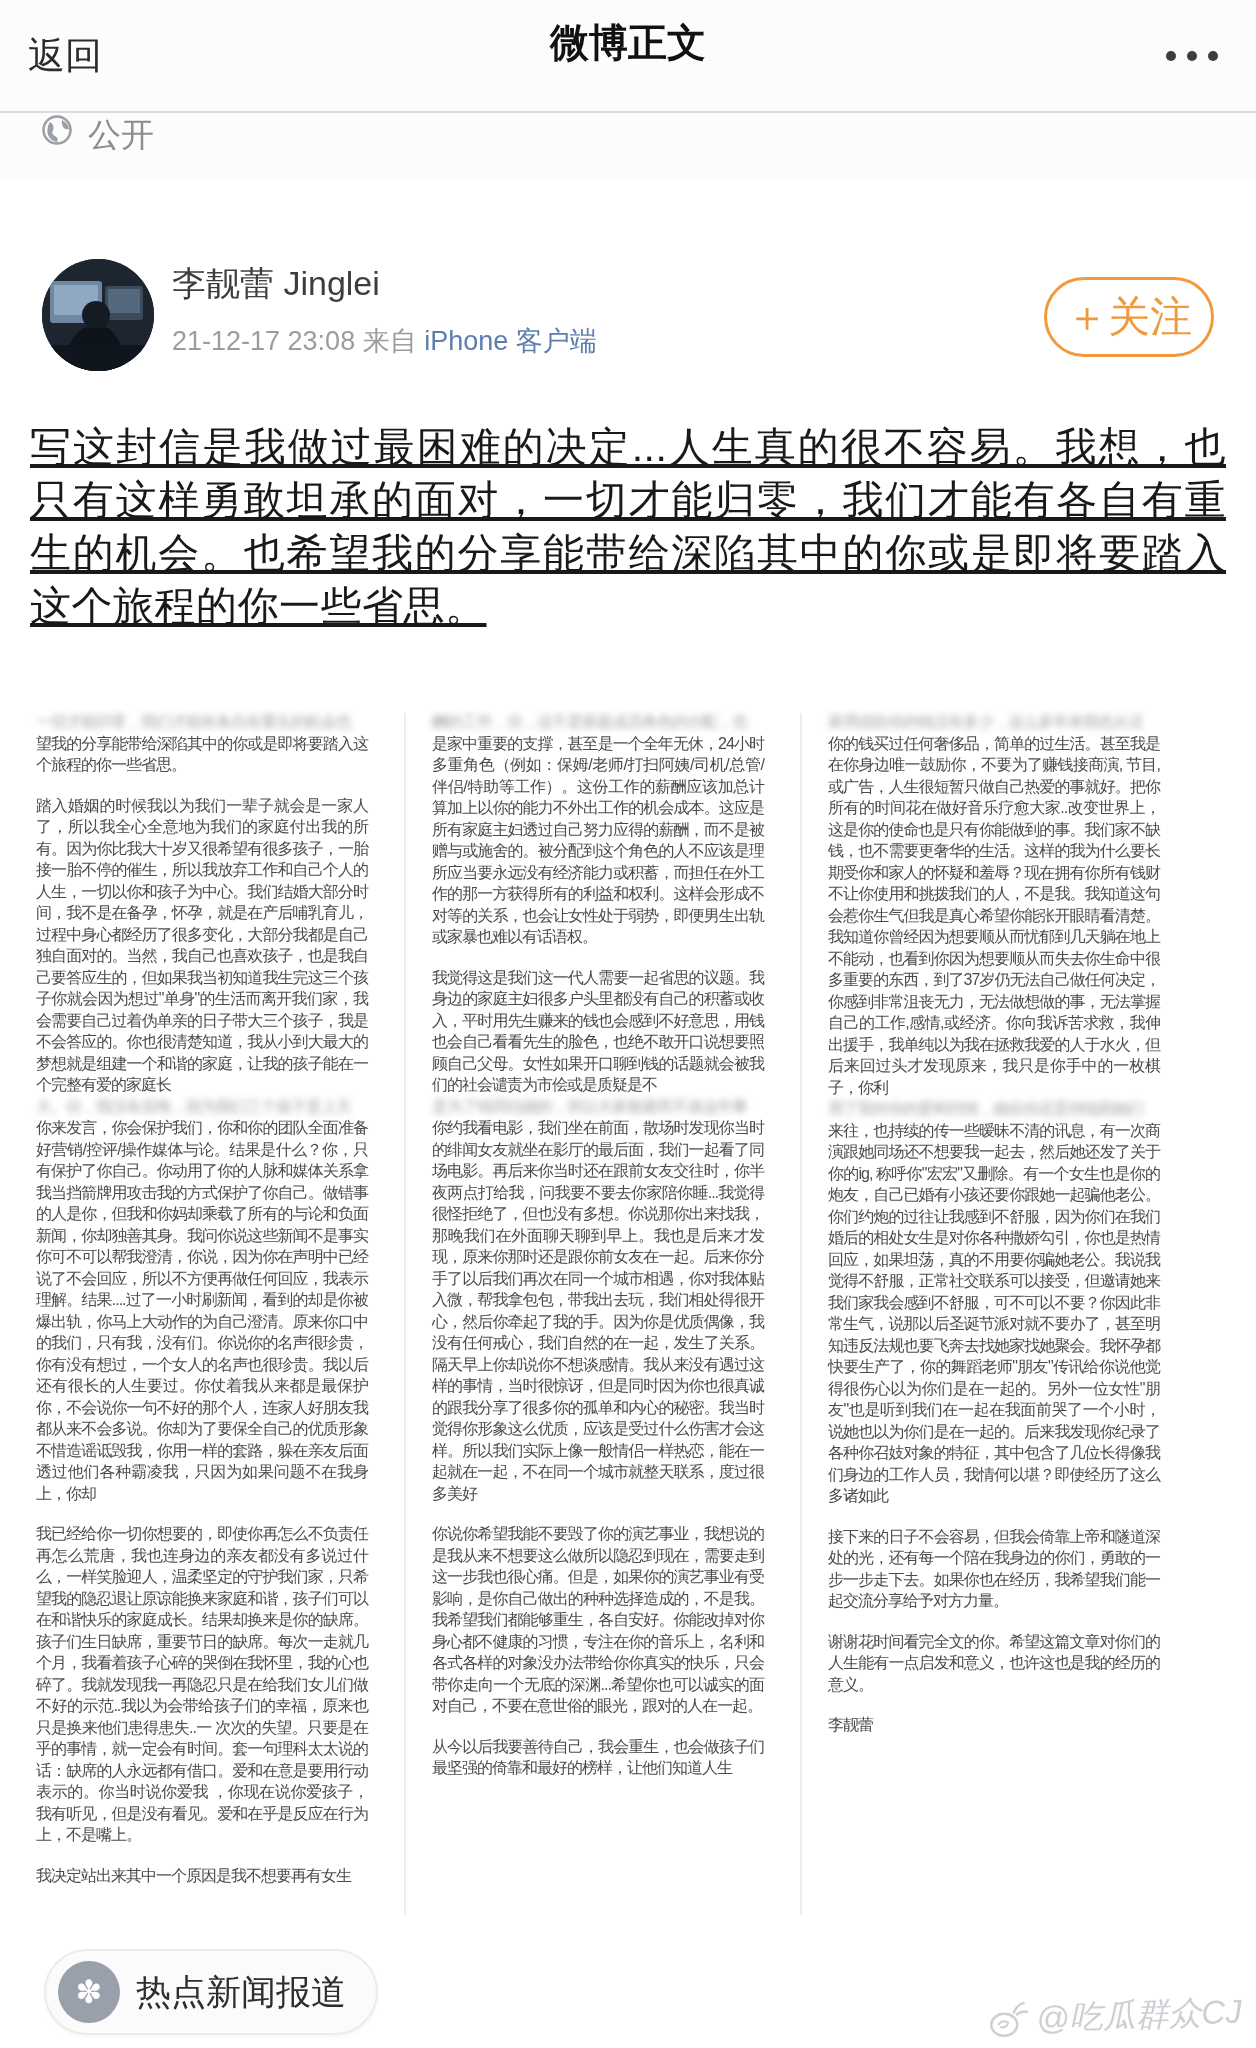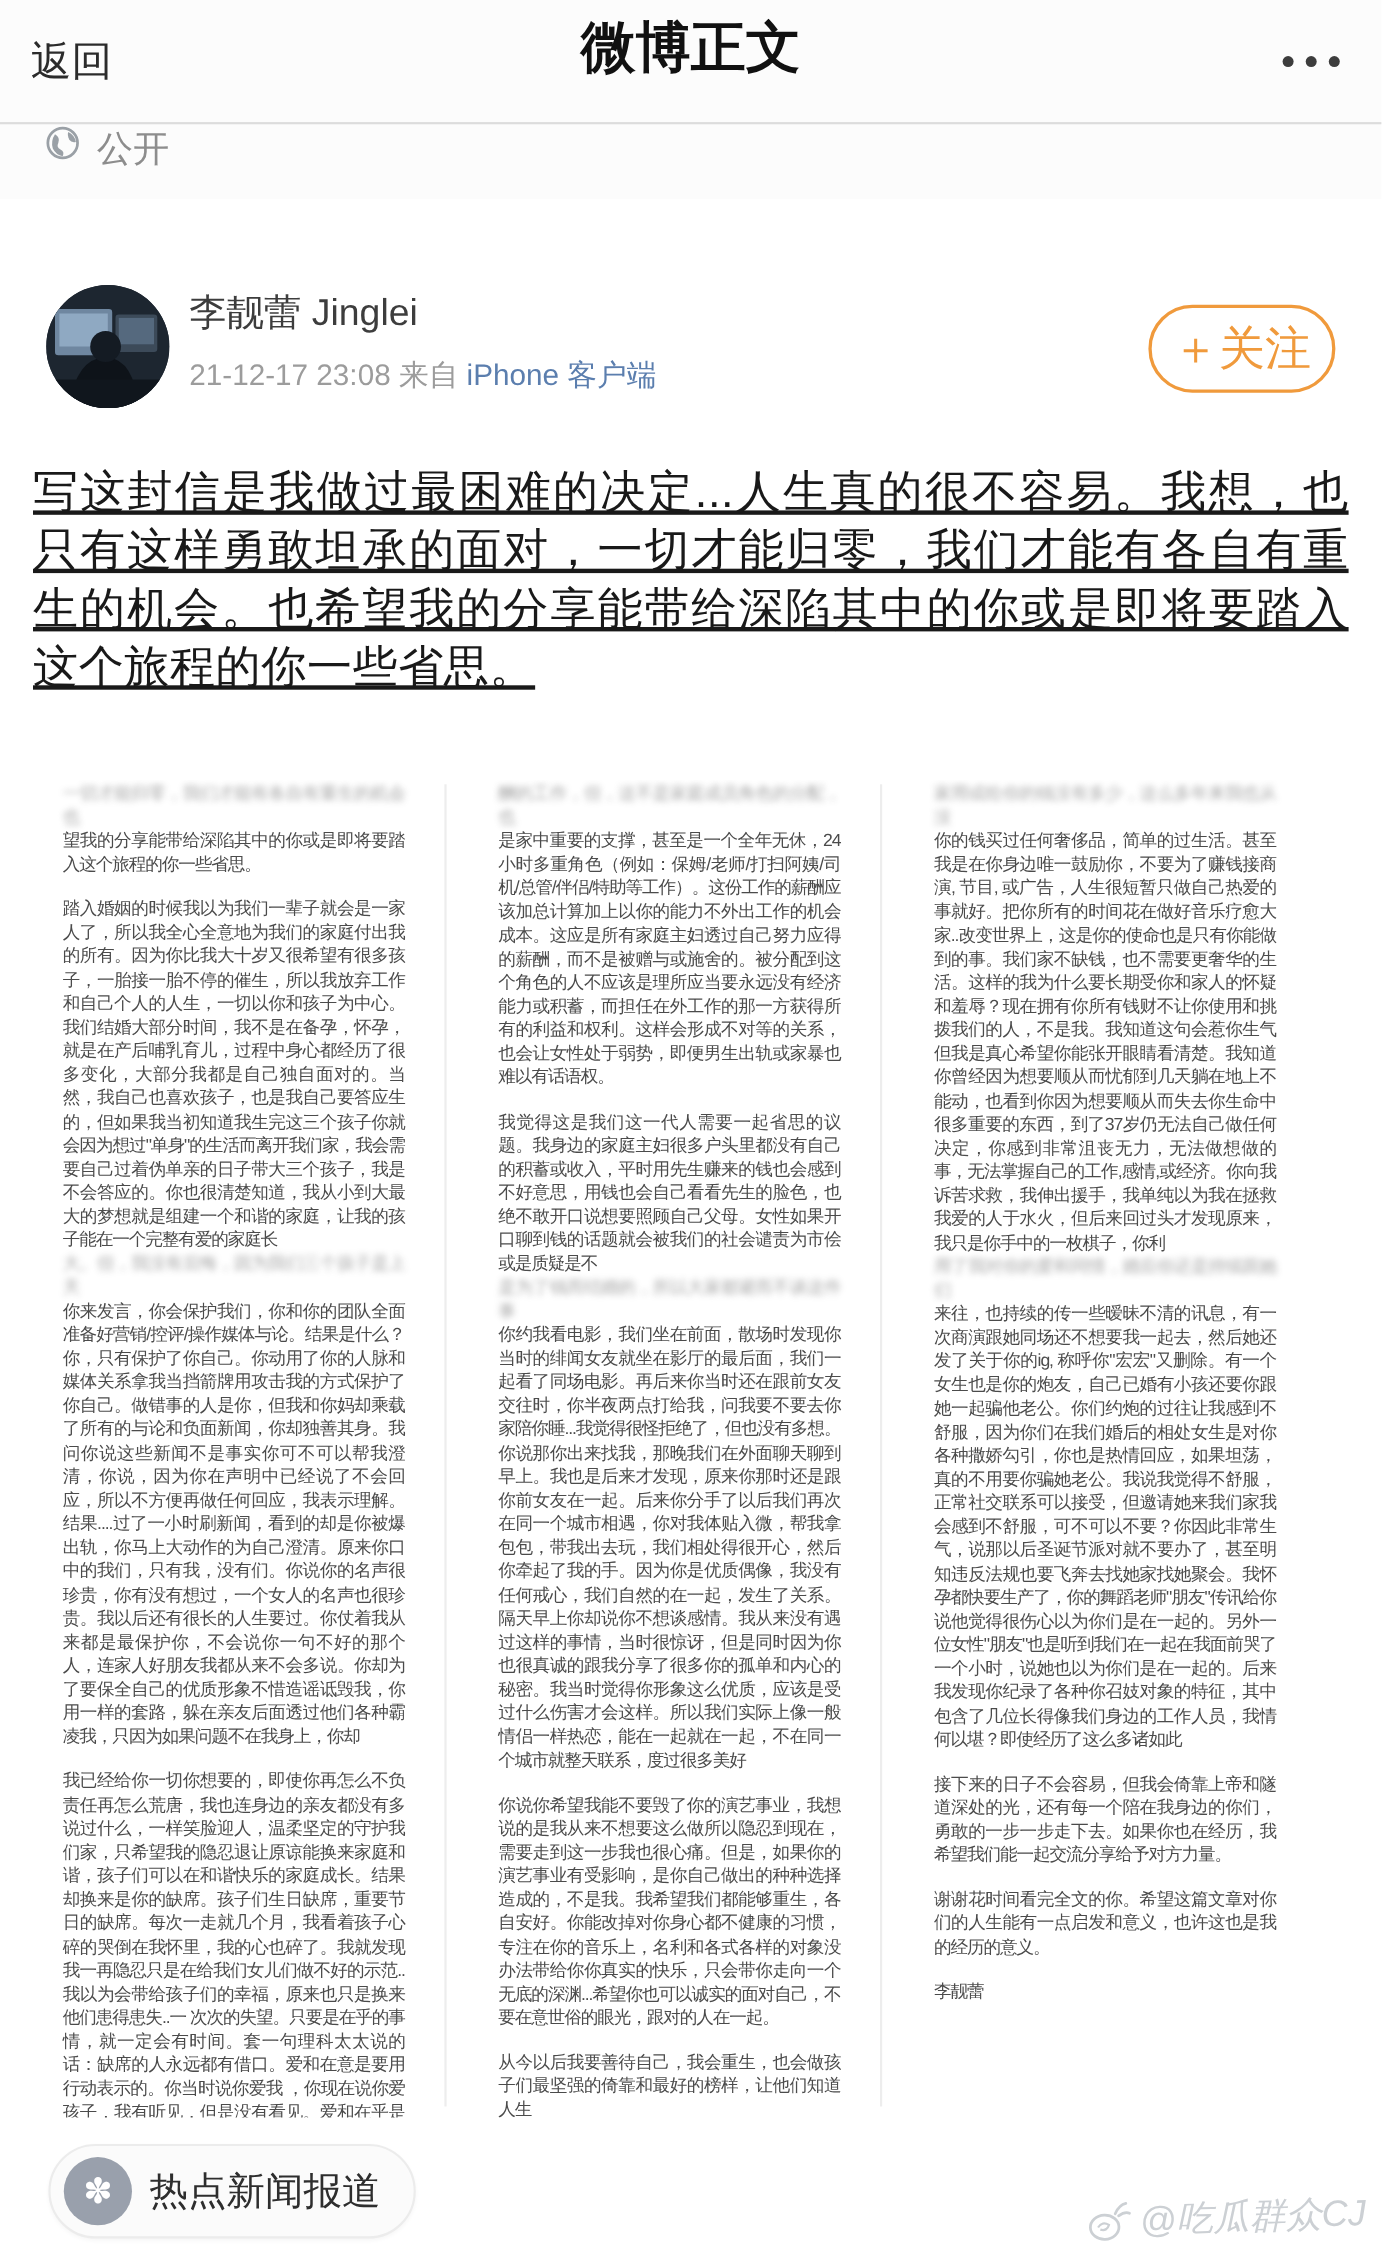--- a/index.html
+++ b/index.html
@@ -7,21 +7,21 @@
   html,body{width:1256px;}
   body{height:2048px;overflow:hidden;background:#fff;
        font-family:"Liberation Sans","DejaVu Sans",sans-serif;color:#222;}
   .page{position:relative;width:1256px;height:2048px;background:#fff;}
 
   
   .nav{position:relative;height:113px;background:#fcfcfc;border-bottom:2px solid #dcdcdc;}
   .nav-back{position:absolute;left:28px;top:0;height:111px;display:flex;align-items:center;
             font-size:37px;color:#2b2b2b;cursor:pointer;}
   .nav-title{position:absolute;left:0;right:0;top:0;height:86px;display:flex;align-items:center;
-             justify-content:center;font-size:50px;font-weight:700;color:#111;}
+             justify-content:center;font-size:39px;font-weight:700;color:#111;}
   .nav-more{position:absolute;right:38px;top:0;height:111px;display:flex;align-items:center;gap:11px;cursor:pointer;}
   .nav-more i{width:10px;height:10px;border-radius:50%;background:#3d3d3d;display:block;}
 
   
   .vis{height:68px;background:#fcfcfc;display:flex;padding:0 40px;gap:14px;}
   .vis svg{display:block;}
   .vis-label{font-size:33px;color:#8d8d8d;}
 
   
   .profile{position:relative;margin-top:78px;padding:0 30px;height:116px;}
@@ -39,21 +39,21 @@
   .intro{margin:46px 30px 0;font-size:41px;line-height:53px;color:#191919;
          letter-spacing:.5px;text-align:justify;text-decoration:underline;}
 
   
   .letter{position:relative;margin-top:76px;height:1216px;overflow:hidden;
           padding:2px 26px 0 36px;}
   .letter-sep{position:absolute;top:4px;bottom:10px;width:2px;background:#ededed;}
   .letter-cols{display:flex;gap:64px;}
   .letter-col{width:332px;flex:0 0 332px;font-size:16px;line-height:21.5px;
               letter-spacing:-1px;color:#4b4b4b;text-align:justify;}
-  .letter-p{margin-top:19px;margin-left:21px;}
+  .letter-p{margin-top:19px;}
   .letter-p:first-child{margin-top:0;}
   .letter-p.tight{margin-top:0;}
   .blurred{display:block;filter:blur(3px);opacity:.62;color:#6f6f6f;}
 
   
   .footer{position:relative;margin-top:24px;padding:0 30px;height:120px;}
   .hotnews{position:absolute;left:44px;top:0;display:inline-flex;align-items:center;gap:16px;
            padding:10px 30px 10px 12px;border:2px solid #ececec;border-radius:46px;background:#fbfbfb;
            box-shadow:0 2px 4px rgba(0,0,0,.04);cursor:pointer;}
   .hotnews-ic{width:62px;height:62px;border-radius:50%;background:#99a0ac;color:#fff;

